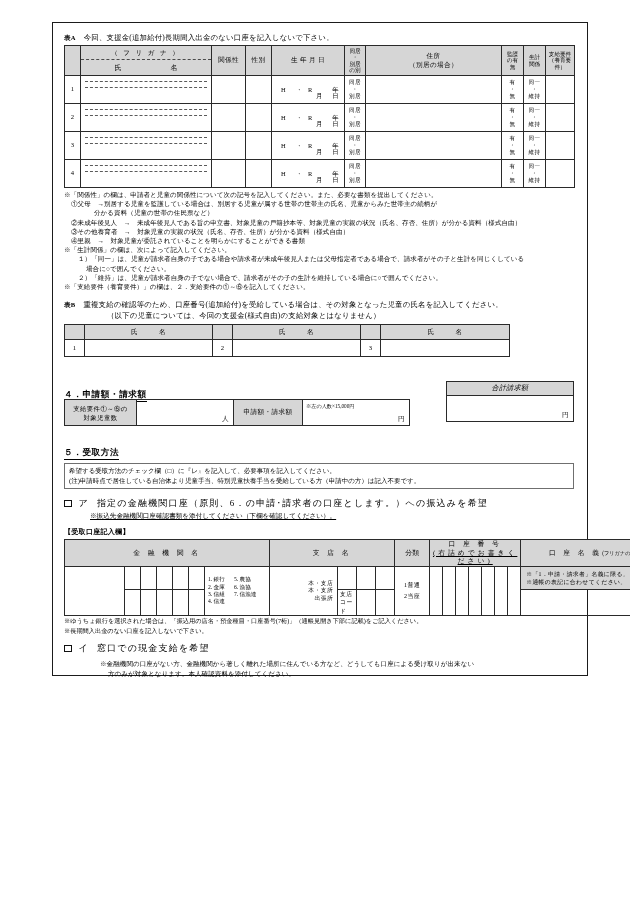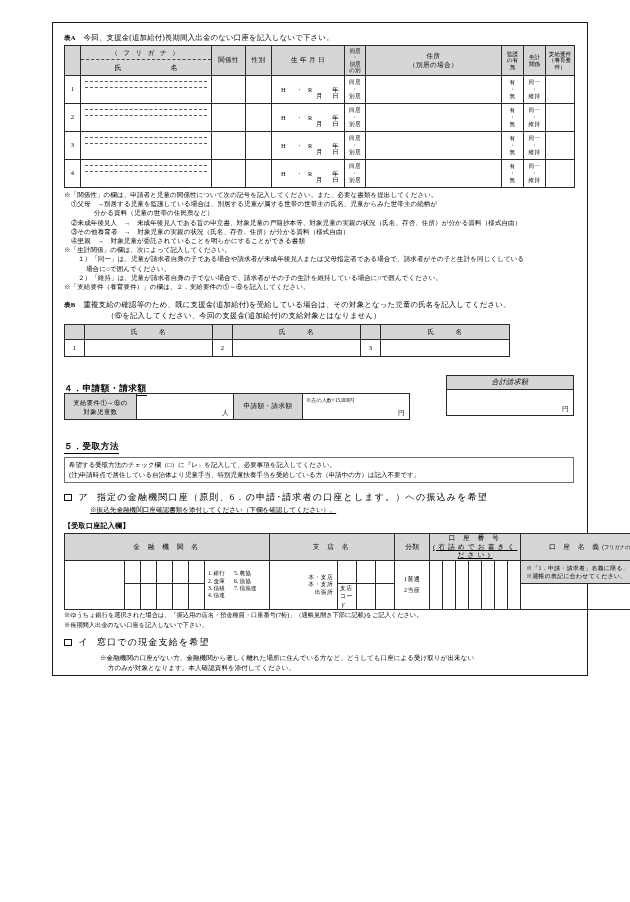--- a/index.html
+++ b/index.html
@@ -467,23 +467,23 @@
 
       <div>
         <div class="note">※「生計関係」の欄は、次によって記入してください。</div>
         <div class="note i2">１）「同一」は、児童が請求者自身の子である場合や請求者が未成年後見人または父母指定者である場合で、請求者がその子と生計を同じくしている</div>
         <div class="note i4" style="padding-left:22px">場合に○で囲んでください。</div>
         <div class="note i2">２）「維持」は、児童が請求者自身の子でない場合で、請求者がその子の生計を維持している場合に○で囲んでください。</div>
         <div class="note">※「支給要件（養育要件）」の欄は、２．支給要件の①～⑥を記入してください。</div>
       </div>
 
       <div class="ttl-row" style="margin-top:8px">
-        <span class="lbl">表B</span><span>重複支給の確認等のため、既に支援金(追加給付)を受給している場合は、その対象となった児童の氏名を記入してください。</span>
+        <span class="lbl">表B</span><span>重複支給の確認等のため、口座番号(追加給付)を受給している場合は、その対象となった児童の氏名を記入してください。</span>
       </div>
-      <div class="ttl-row" style="padding-left:43px">（⑥を記入してください、今回の支援金(追加給付)の支給対象とはなりません）</div>
+      <div class="ttl-row" style="padding-left:43px">（以下の児童については、今回の支援金(様式自由)の支給対象とはなりません）</div>
 
       <table class="grid" id="tableB">
         <colgroup>
           <col style="width:20px">
             <col style="width:128px">
           <col style="width:20px">
             <col style="width:128px">
           <col style="width:20px">
             <col style="width:129px">
         </colgroup>
@@ -500,21 +500,21 @@
           <td>1</td>
           <td></td>
           <td>2</td>
           <td></td>
           <td>3</td>
           <td></td>
         </tr>
       </tbody>
         </table>
 
-      <div style="margin-top:20px; position:relative; height:56px">
+      <div style="margin-top:26px; position:relative; height:56px">
         <div class="sec-h">４．申請額・請求額</div>
 
         <table class="grid" id="tableReq" style="position:absolute; left:0; top:16px">
           <colgroup>
             <col style="width:72px">
               <col style="width:97px">
               <col style="width:69px">
               <col style="width:107px">
           </colgroup>
           <tbody>

